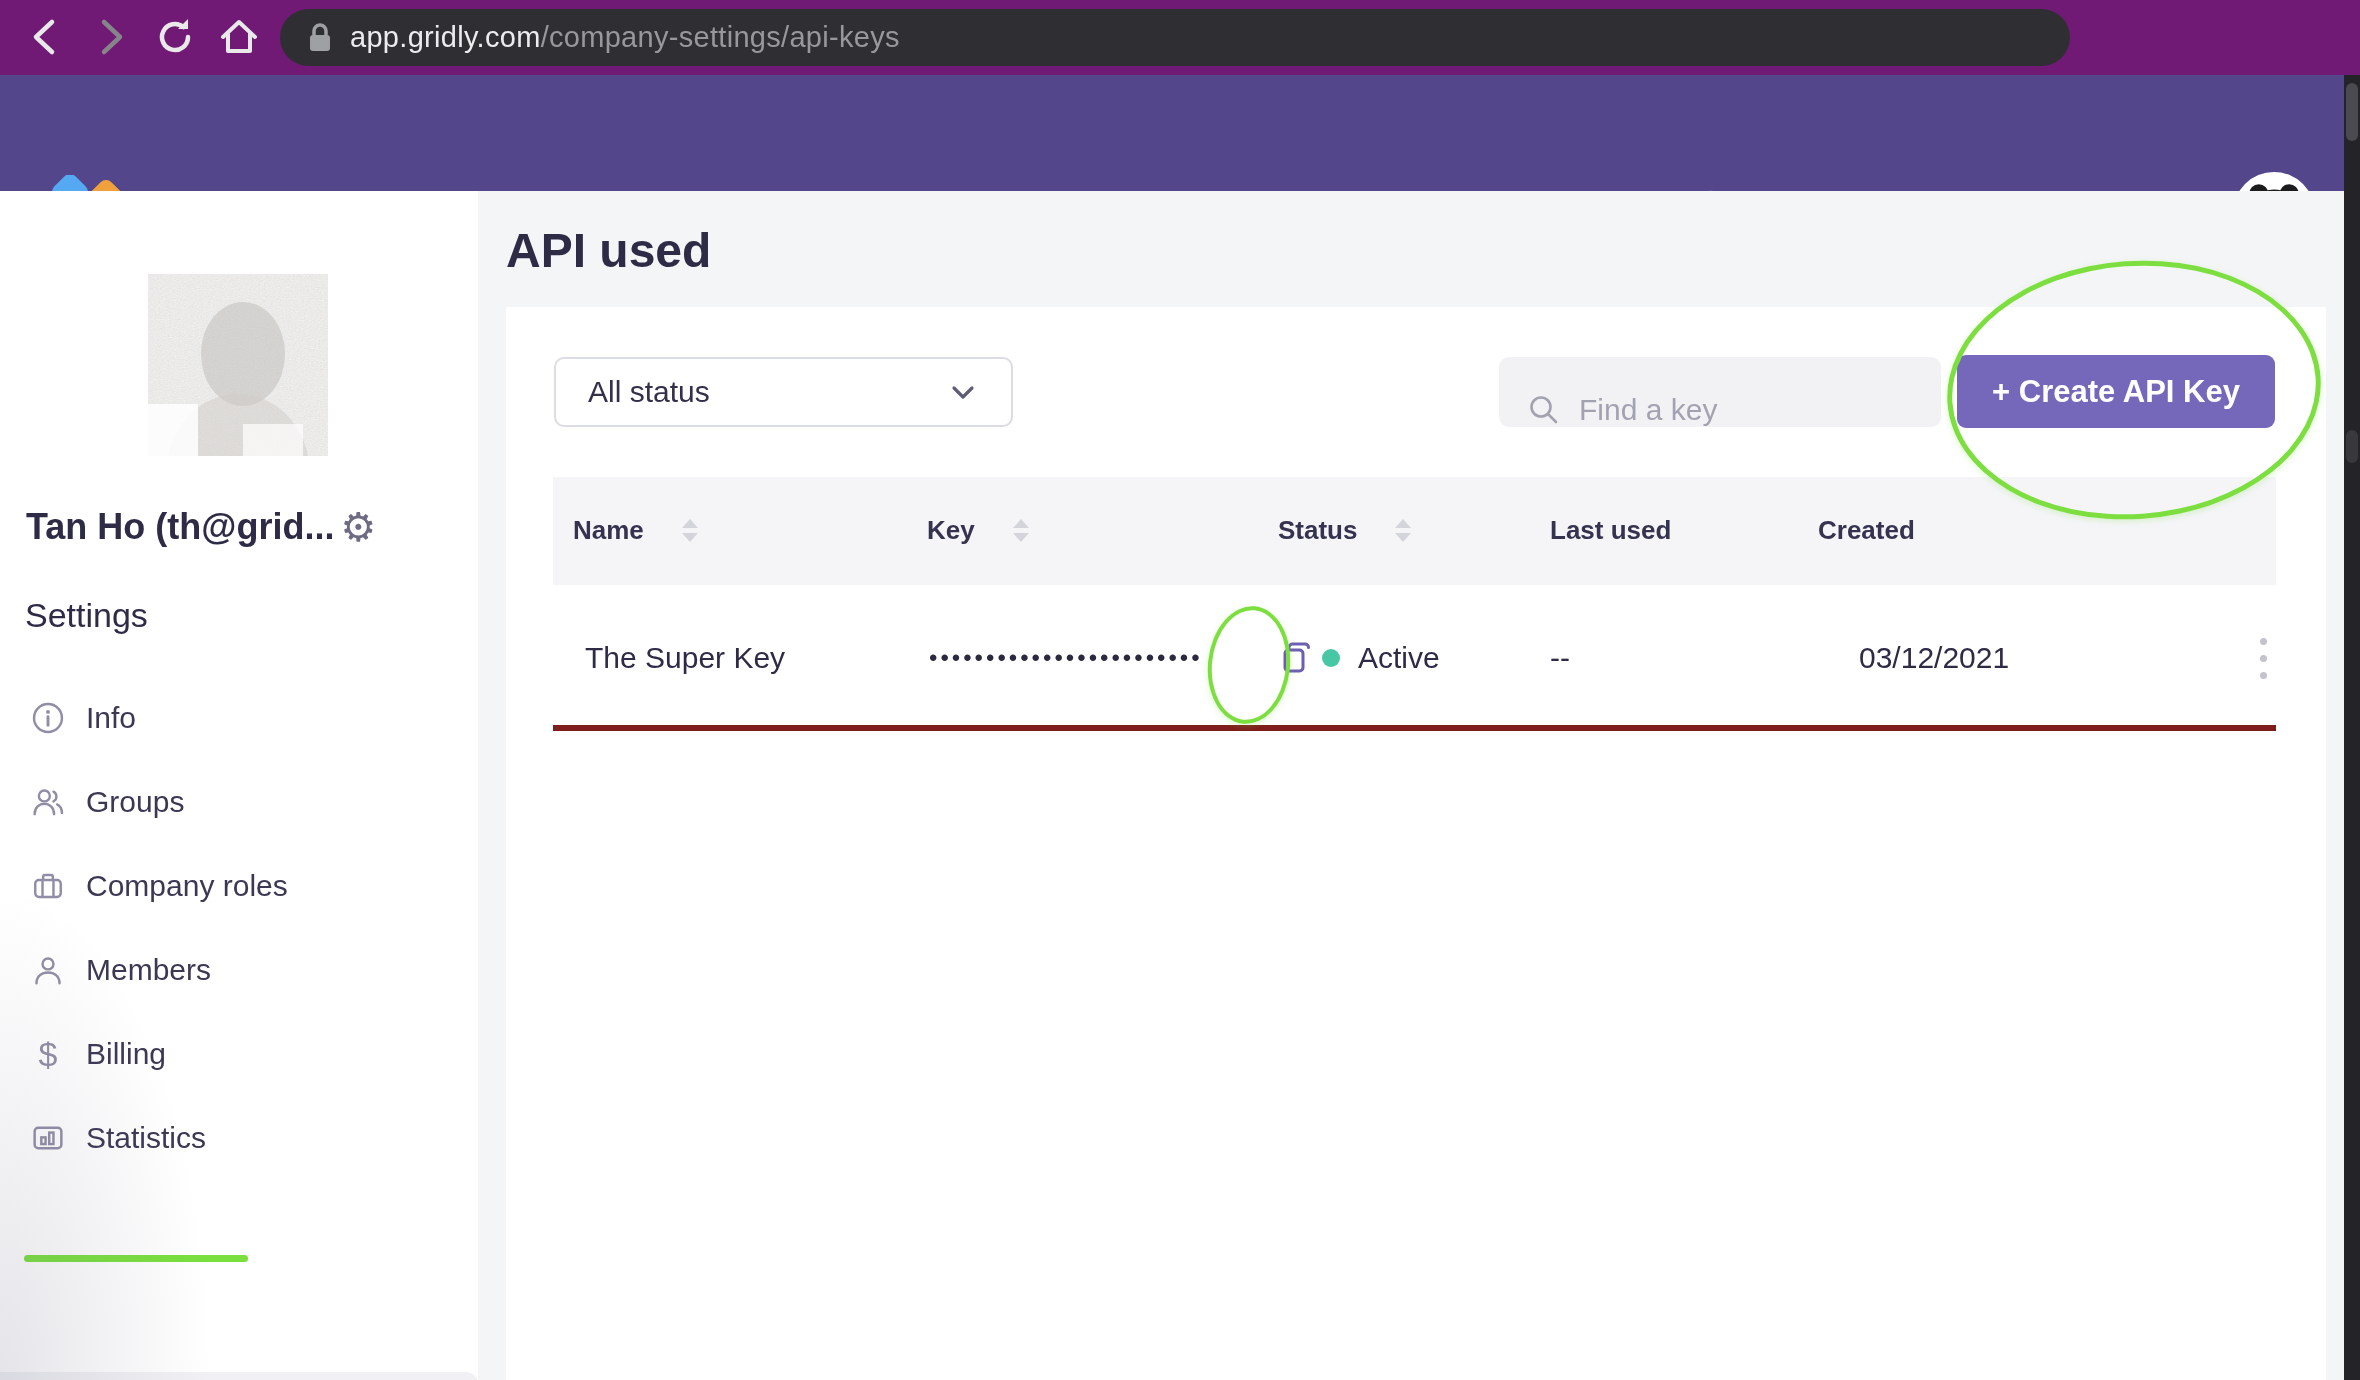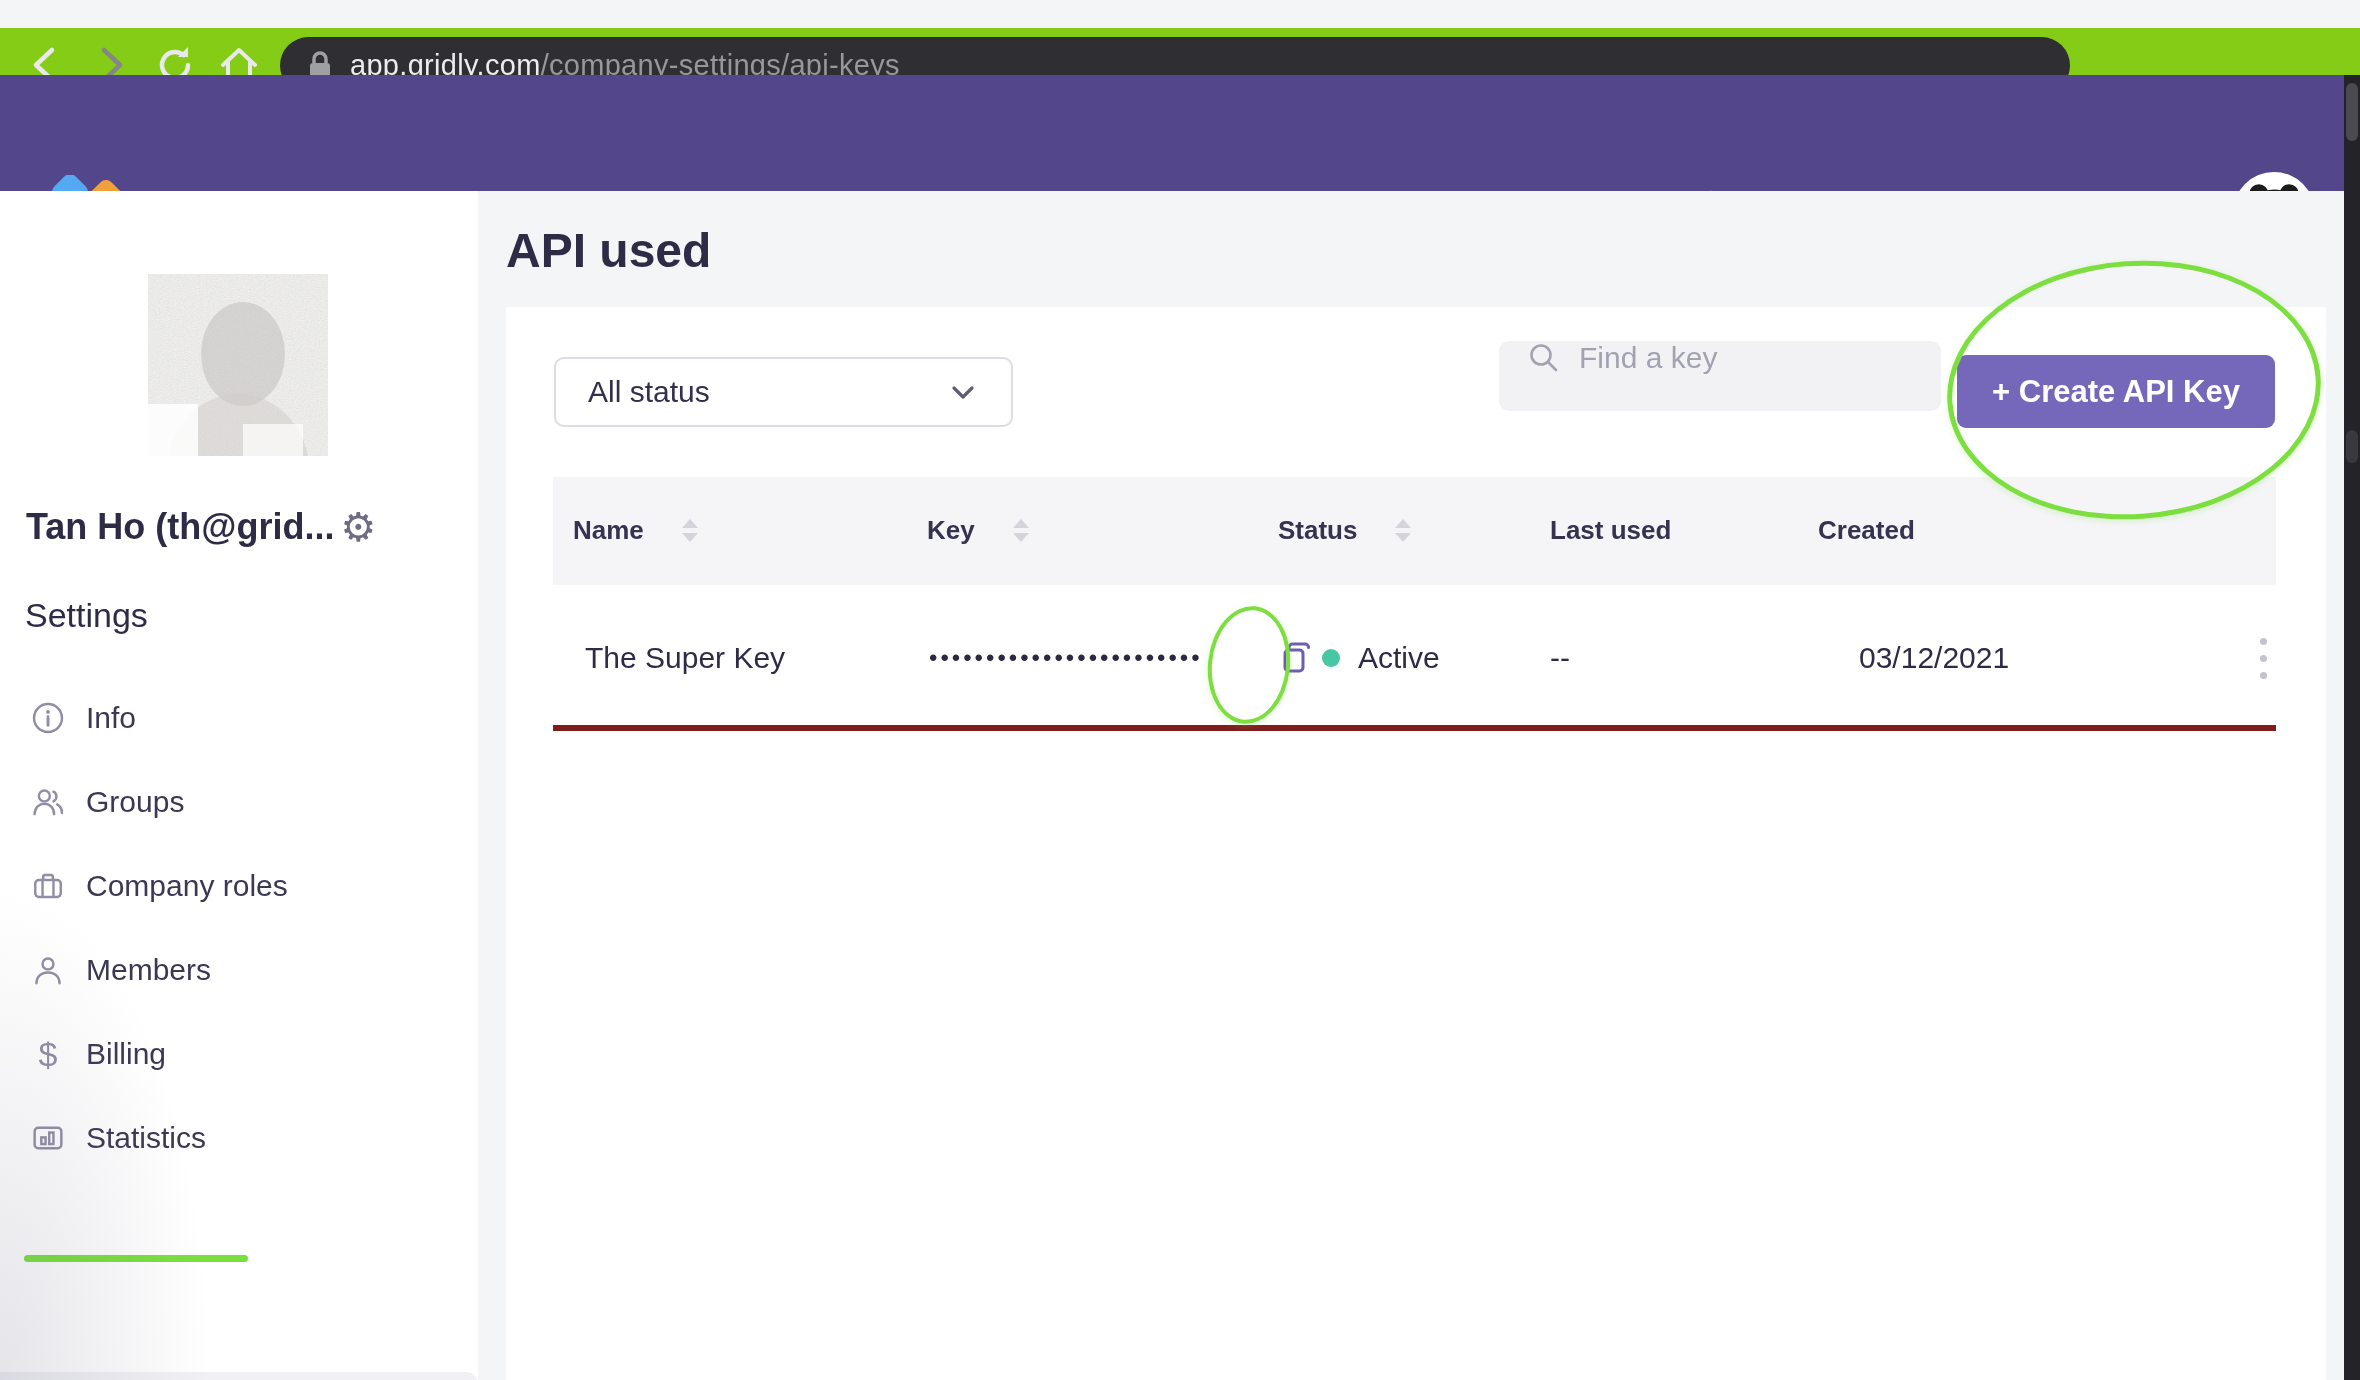--- a/index.html
+++ b/index.html
@@ -1,21 +1,21 @@
 <!DOCTYPE html>
 <html><head>
 <meta charset="utf-8">
 <style>
   * { margin:0; padding:0; box-sizing:border-box; }
   html,body { width:2360px; height:1380px; overflow:hidden; background:#f4f5f7;
               font-family:"Liberation Sans", sans-serif; }
   #screen { position:relative; width:2360px; height:1380px; overflow:hidden; }
 
   
-  .browser-bar { position:absolute; left:0; top:0; width:2360px; height:75px; background:#84cc16;margin-top:28px; }
+  .browser-bar { position:absolute; left:0; top:0; width:2360px; height:75px; background:#701a75; }
   .nav-ico { position:absolute; top:14px; width:46px; height:46px; }
   .url-pill { position:absolute; left:280px; top:9px; width:1790px; height:57px;
               background:#2f2f33; border-radius:29px; display:flex; align-items:center; padding-left:26px; }
   .url-text { font-size:29px; color:#ececee; letter-spacing:.3px; }
   .url-text .path { color:#97979c; }
 
   
   .app-header { position:absolute; left:0; top:75px; width:2360px; height:116px; background:#54468b; }
   .brand-text { position:absolute; left:141px; top:106px; font-size:47px; font-weight:700; color:#ffffff; letter-spacing:.5px; }
   .crumb-home { position:absolute; left:373px; top:118px; font-size:30px; font-weight:700; color:#ffffff; }
@@ -47,22 +47,22 @@
   
   .main-bg { position:absolute; left:478px; top:191px; width:1882px; height:1189px; background:#f4f5f7; }
   .page-title { position:absolute; left:506px; top:223px; font-size:48px; font-weight:700; color:#2e2b47; }
   .card { position:absolute; left:506px; top:307px; width:1820px; height:1073px; background:#ffffff; }
 
   .status-select { position:absolute; left:48px; top:50px; width:459px; height:70px; background:#fff;
                    border:2px solid #dcdce4; border-radius:10px; display:flex; align-items:center; cursor:pointer; }
   .status-select .sel-text { margin-left:32px; font-size:30px; color:#33304b; }
   .status-select .sel-chevron { position:absolute; right:34px; top:22px; }
 
-  .search-box { position:absolute; left:993px; top:34px; width:442px; height:70px; background:#f2f2f5;
-                border-radius:10px; display:flex; align-items:flex-start; }
+  .search-box { position:absolute; left:993px; top:50px; width:442px; height:70px; background:#f2f2f5;
+                border-radius:10px; display:flex; align-items:flex-end; }
   .search-box svg { margin-left:28px; }
   .search-input { margin-left:18px; border:none; outline:none; background:transparent; font-size:30px;
                   color:#33304b; width:330px; font-family:"Liberation Sans", sans-serif; }
   .search-input::placeholder { color:#a3a2b1; }
 
   .create-btn { position:absolute; left:1451px; top:48px; width:318px; height:73px; background:#7568ba;
                 border:none; border-radius:9px; color:#ffffff; font-size:31px; font-weight:700;
                 font-family:"Liberation Sans", sans-serif; cursor:pointer; }
 
   .thead { position:absolute; left:47px; top:170px; width:1723px; height:108px; background:#f5f5f8; }

